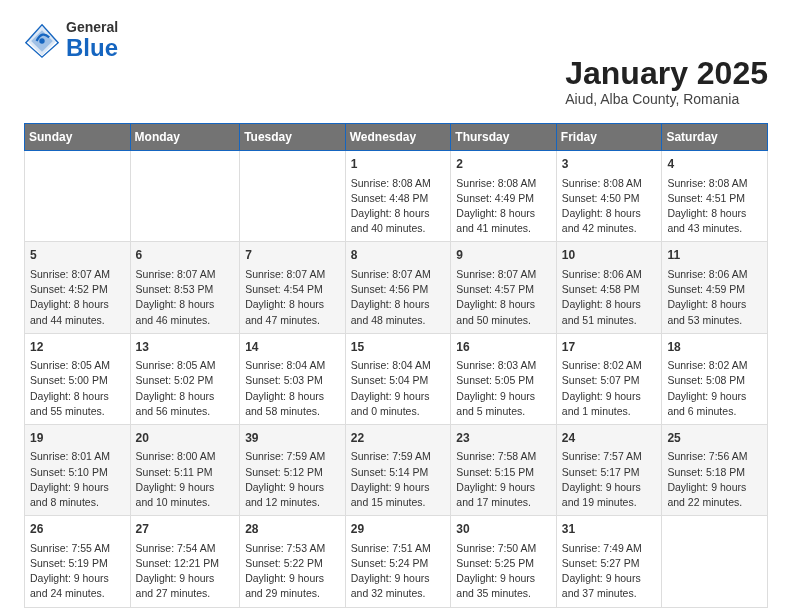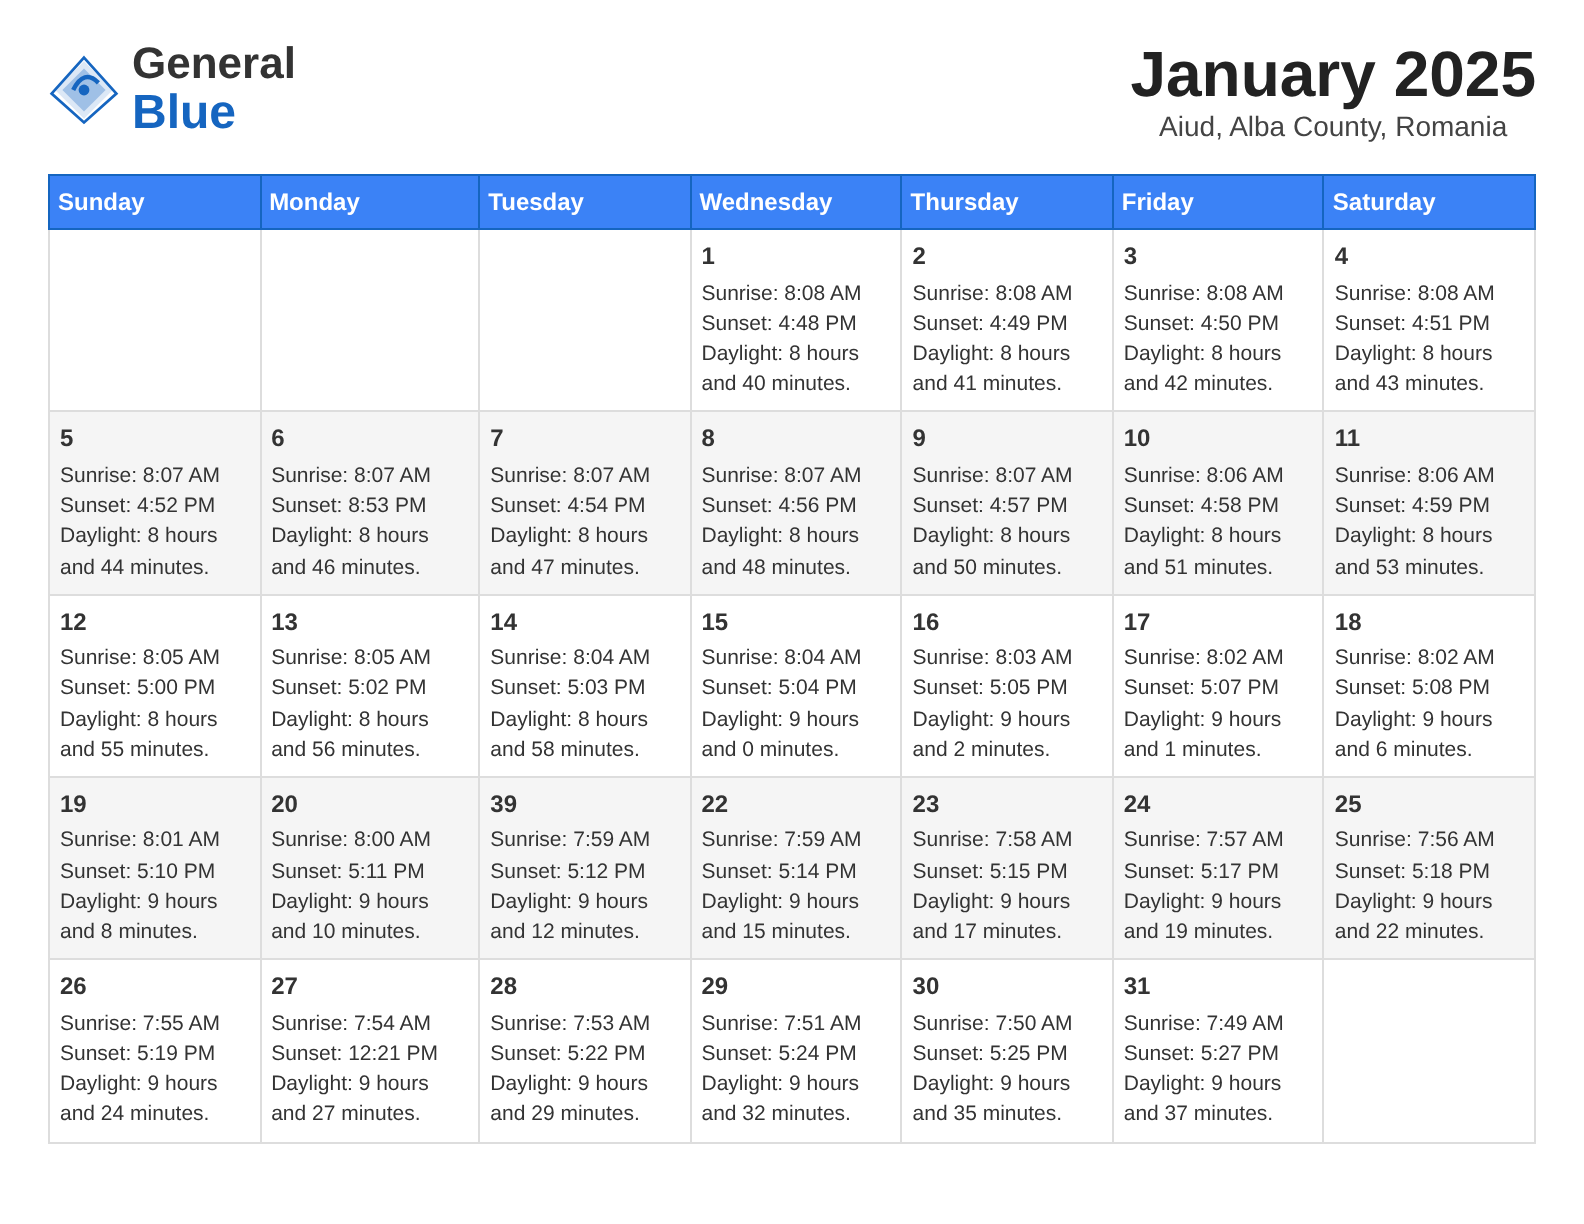--- a/index.html
+++ b/index.html
@@ -23,54 +23,55 @@
       display: flex;
       align-items: center;
       gap: 6px;
     }
     .logo-text {
       display: flex;
       flex-direction: column;
       line-height: 1.1;
     }
     .logo-general {
-      font-size: 22px;
+      font-size: 14px;
       font-weight: bold;
       color: #333;
     }
     .logo-blue {
       font-size: 24px;
       font-weight: bold;
       color: #1565c0;
     }
     .logo-icon {
       width: 36px;
       height: 36px;
     }
     .title-block {
-      text-align: center;
+      text-align: left;
+      margin-top: 36px;
     }
     .title-block h1 {
       font-size: 32px;
       font-weight: bold;
       color: #222;
       line-height: 1.1;
     }
     .title-block h2 {
       font-size: 14px;
       font-weight: normal;
       color: #444;
     }
     .calendar {
       width: 100%;
       border-collapse: collapse;
       font-size: 11px;
     }
     .calendar thead tr {
-      background-color: #3b82f6;
+      background-color: #737373;
       color: #fff;
     }
     .calendar thead th {
       padding: 6px 4px;
       text-align: left;
       font-size: 12px;
       font-weight: bold;
       border: 1px solid #1565c0;
     }
     .calendar tbody tr {
@@ -153,21 +154,21 @@
           <td><span class="day-num">8</span><span>Sunrise: 8:07 AM</span><br><span>Sunset: 4:56 PM</span><br><span>Daylight: 8 hours</span><br><span>and 48 minutes.</span></td>
           <td><span class="day-num">9</span><span>Sunrise: 8:07 AM</span><br><span>Sunset: 4:57 PM</span><br><span>Daylight: 8 hours</span><br><span>and 50 minutes.</span></td>
           <td><span class="day-num">10</span><span>Sunrise: 8:06 AM</span><br><span>Sunset: 4:58 PM</span><br><span>Daylight: 8 hours</span><br><span>and 51 minutes.</span></td>
           <td><span class="day-num">11</span><span>Sunrise: 8:06 AM</span><br><span>Sunset: 4:59 PM</span><br><span>Daylight: 8 hours</span><br><span>and 53 minutes.</span></td>
         </tr>
         <tr>
           <td><span class="day-num">12</span><span>Sunrise: 8:05 AM</span><br><span>Sunset: 5:00 PM</span><br><span>Daylight: 8 hours</span><br><span>and 55 minutes.</span></td>
           <td><span class="day-num">13</span><span>Sunrise: 8:05 AM</span><br><span>Sunset: 5:02 PM</span><br><span>Daylight: 8 hours</span><br><span>and 56 minutes.</span></td>
           <td><span class="day-num">14</span><span>Sunrise: 8:04 AM</span><br><span>Sunset: 5:03 PM</span><br><span>Daylight: 8 hours</span><br><span>and 58 minutes.</span></td>
           <td><span class="day-num">15</span><span>Sunrise: 8:04 AM</span><br><span>Sunset: 5:04 PM</span><br><span>Daylight: 9 hours</span><br><span>and 0 minutes.</span></td>
-          <td><span class="day-num">16</span><span>Sunrise: 8:03 AM</span><br><span>Sunset: 5:05 PM</span><br><span>Daylight: 9 hours</span><br><span>and 2 minutes.</span></td>
+          <td><span class="day-num">16</span><span>Sunrise: 8:03 AM</span><br><span>Sunset: 5:05 PM</span><br><span>Daylight: 9 hours</span><br><span>and 5 minutes.</span></td>
           <td><span class="day-num">17</span><span>Sunrise: 8:02 AM</span><br><span>Sunset: 5:07 PM</span><br><span>Daylight: 9 hours</span><br><span>and 1 minutes.</span></td>
           <td><span class="day-num">18</span><span>Sunrise: 8:02 AM</span><br><span>Sunset: 5:08 PM</span><br><span>Daylight: 9 hours</span><br><span>and 6 minutes.</span></td>
         </tr>
         <tr>
           <td><span class="day-num">19</span><span>Sunrise: 8:01 AM</span><br><span>Sunset: 5:10 PM</span><br><span>Daylight: 9 hours</span><br><span>and 8 minutes.</span></td>
           <td><span class="day-num">20</span><span>Sunrise: 8:00 AM</span><br><span>Sunset: 5:11 PM</span><br><span>Daylight: 9 hours</span><br><span>and 10 minutes.</span></td>
           <td><span class="day-num">39</span><span>Sunrise: 7:59 AM</span><br><span>Sunset: 5:12 PM</span><br><span>Daylight: 9 hours</span><br><span>and 12 minutes.</span></td>
           <td><span class="day-num">22</span><span>Sunrise: 7:59 AM</span><br><span>Sunset: 5:14 PM</span><br><span>Daylight: 9 hours</span><br><span>and 15 minutes.</span></td>
           <td><span class="day-num">23</span><span>Sunrise: 7:58 AM</span><br><span>Sunset: 5:15 PM</span><br><span>Daylight: 9 hours</span><br><span>and 17 minutes.</span></td>
           <td><span class="day-num">24</span><span>Sunrise: 7:57 AM</span><br><span>Sunset: 5:17 PM</span><br><span>Daylight: 9 hours</span><br><span>and 19 minutes.</span></td>

